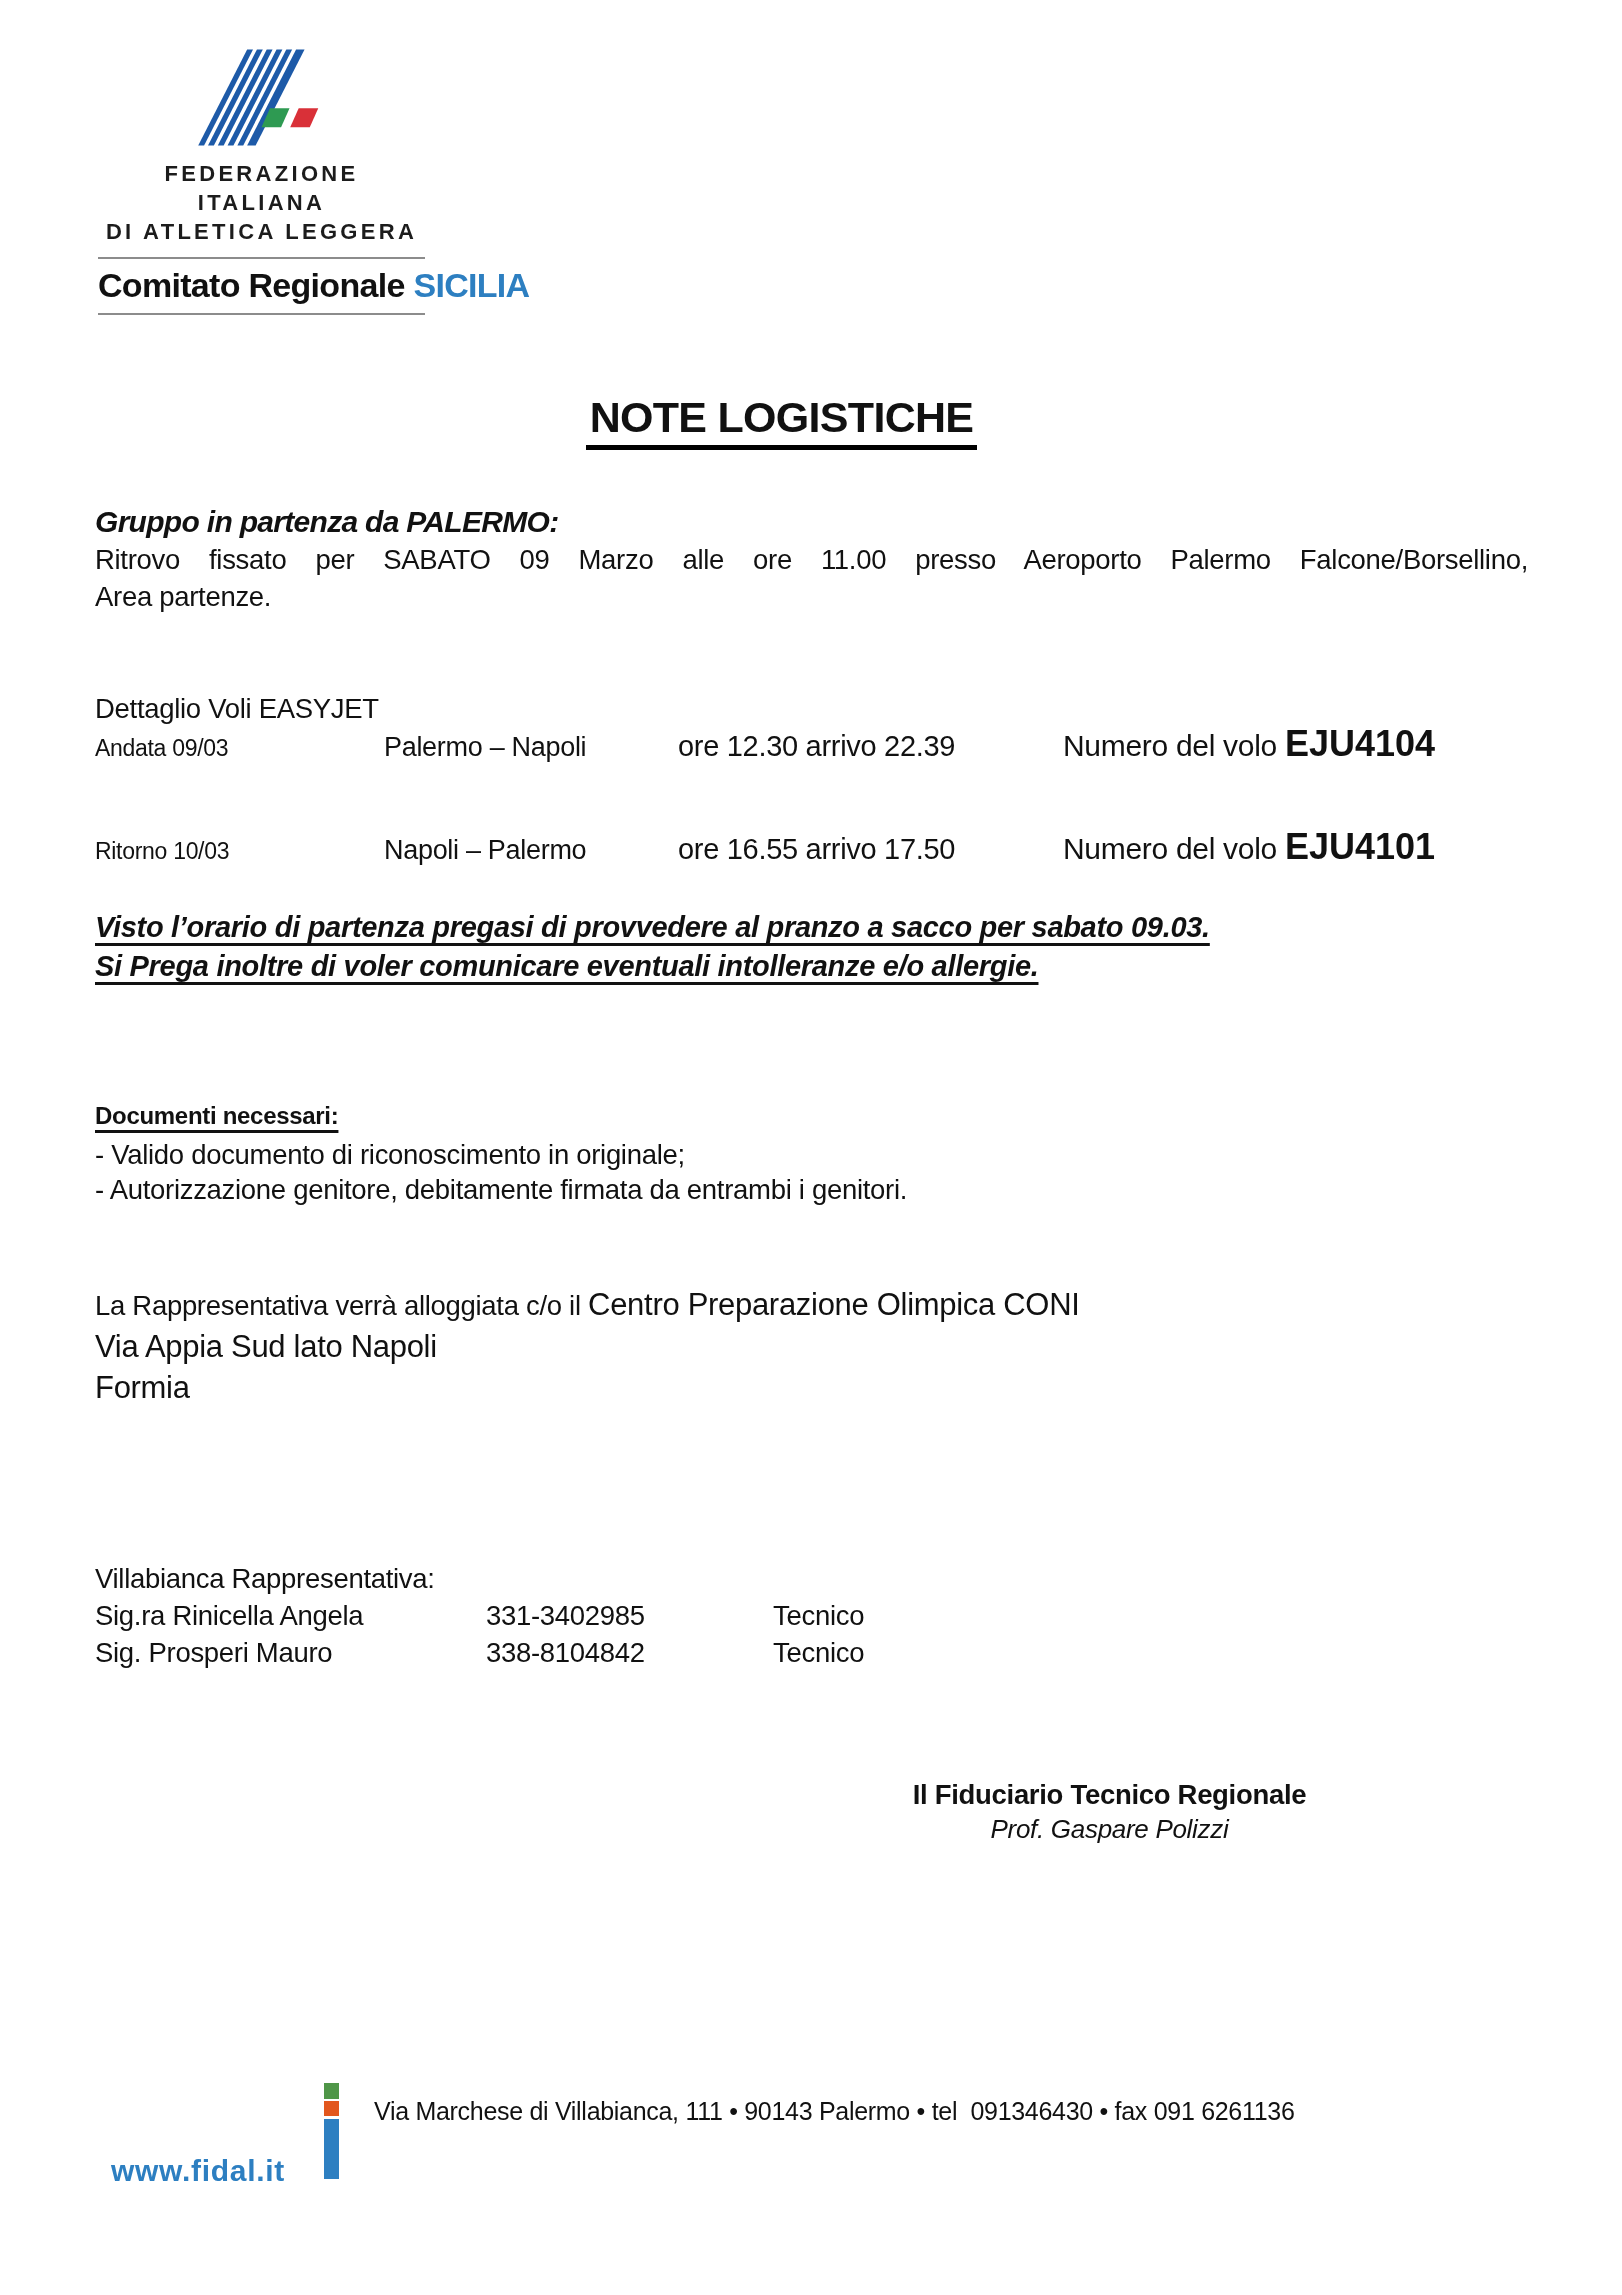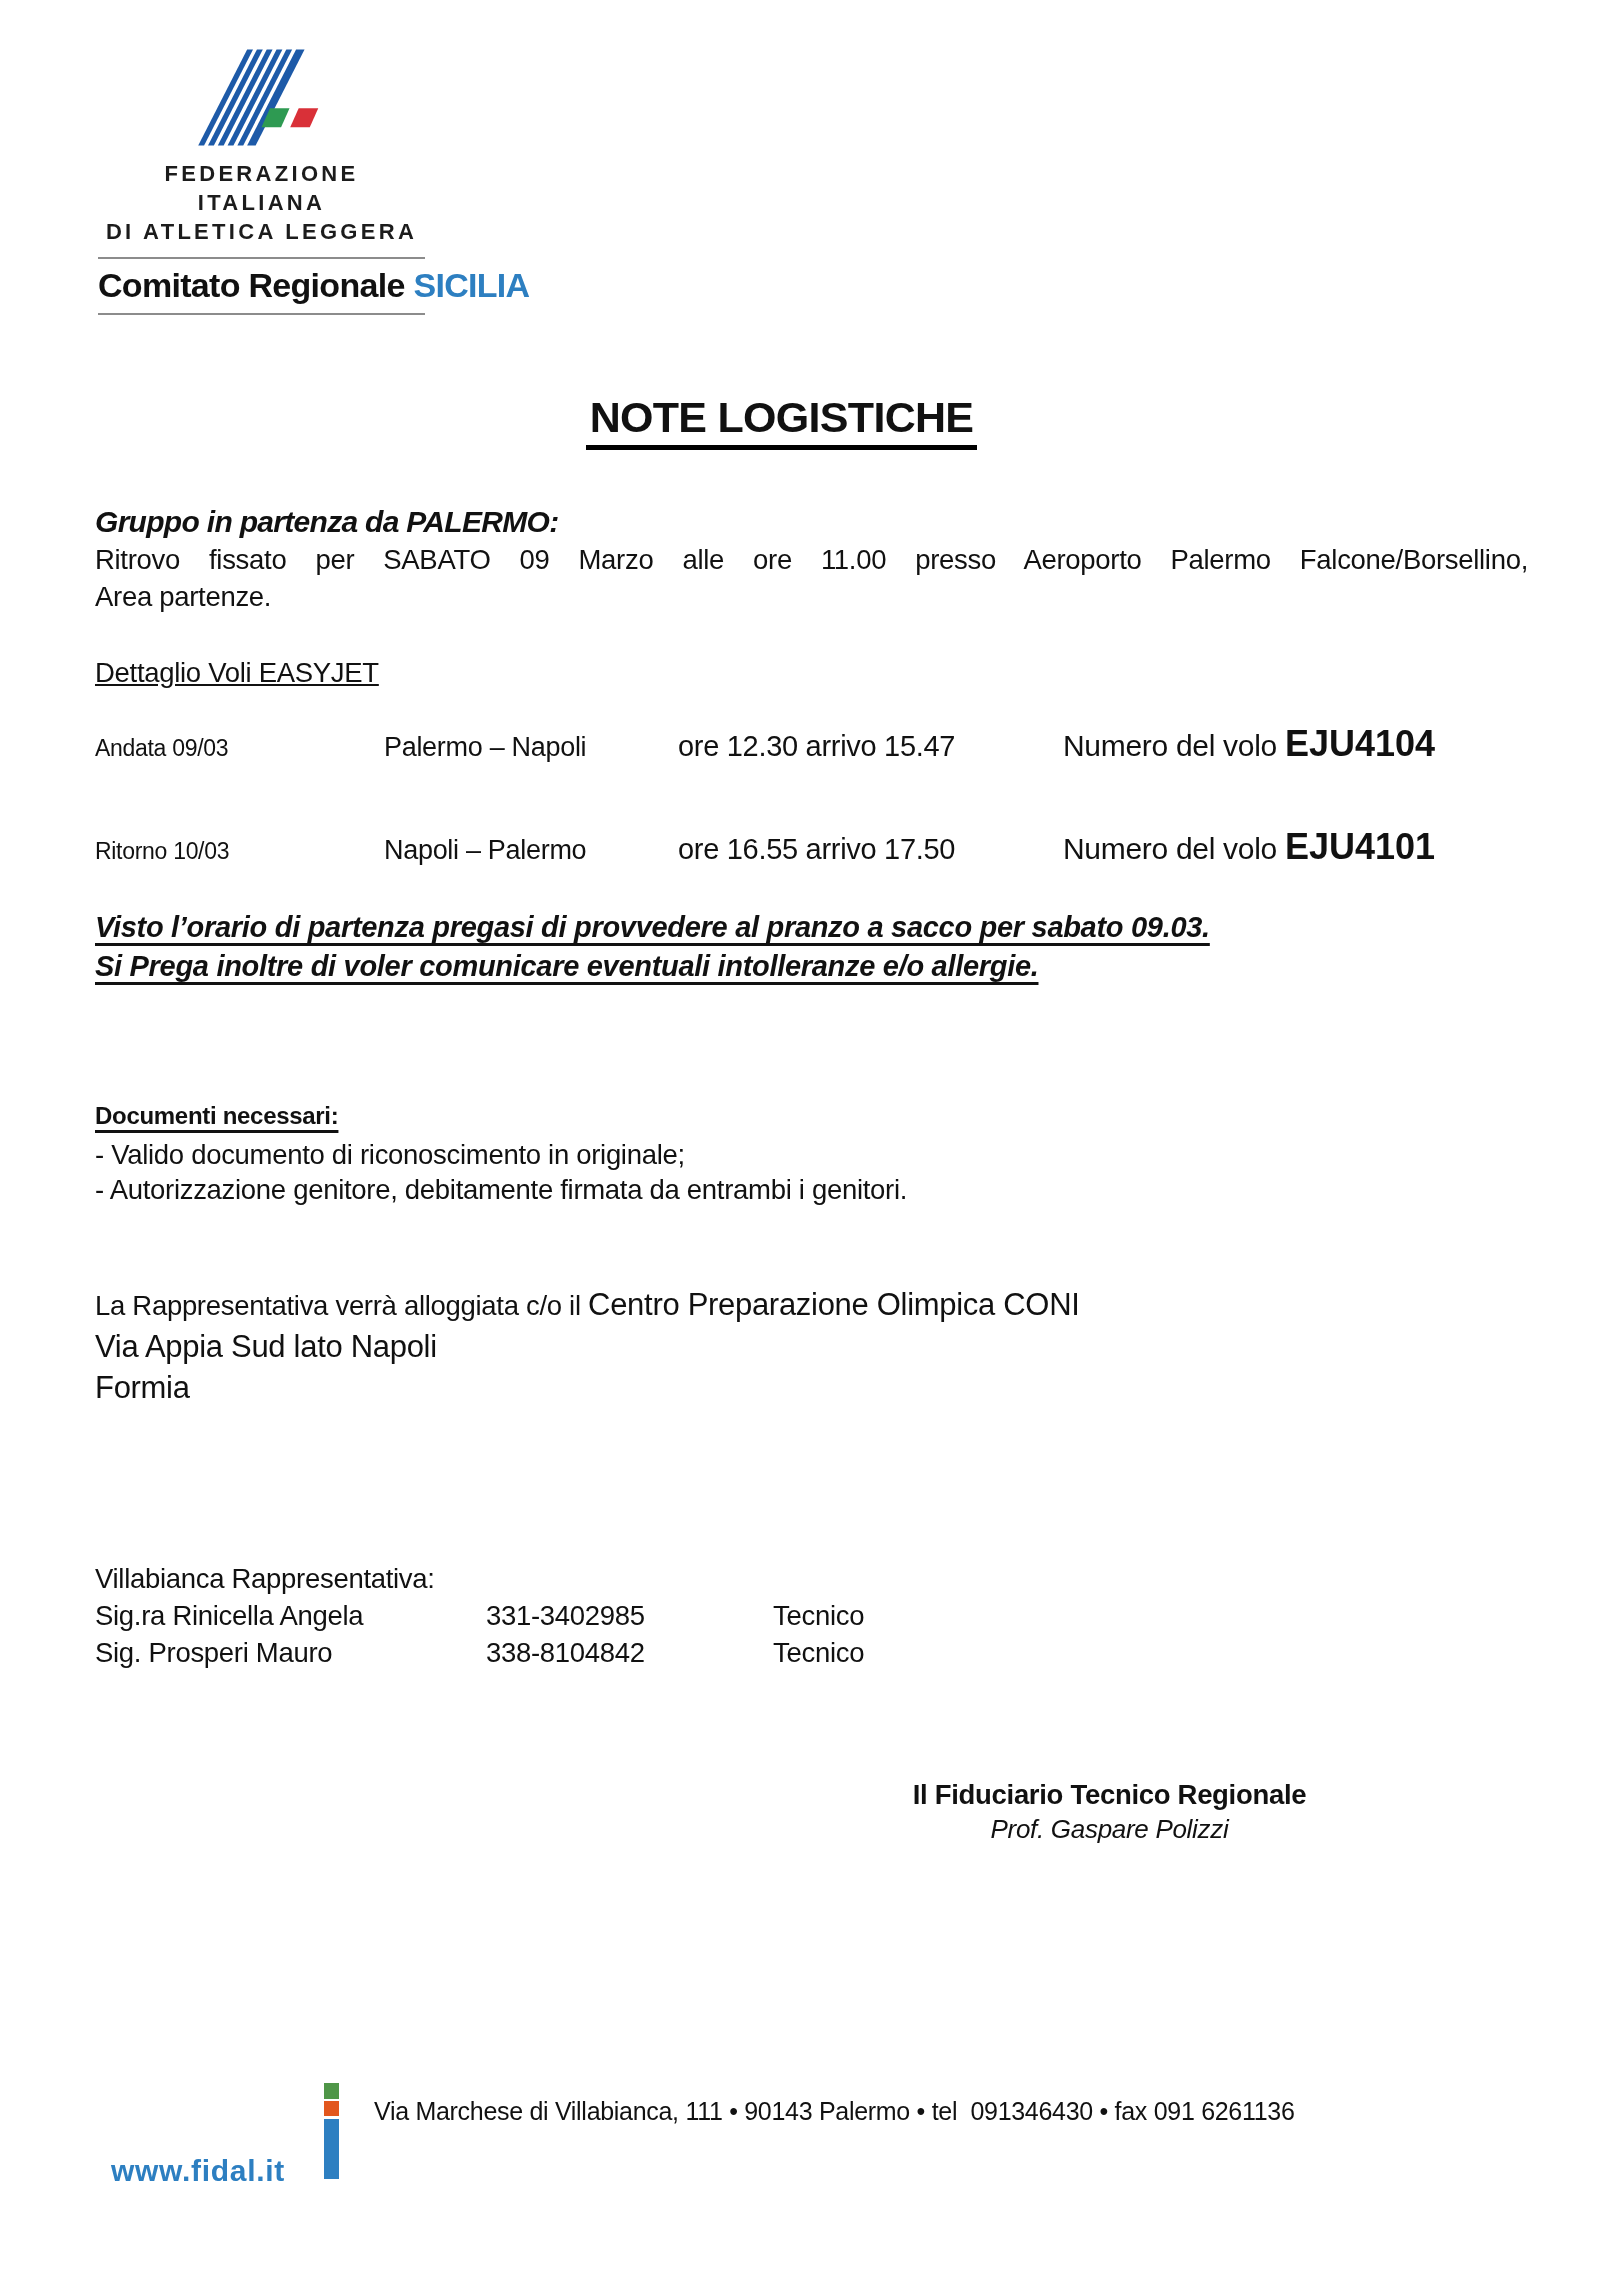--- a/index.html
+++ b/index.html
@@ -39,21 +39,21 @@
     display:inline-block;font-size:43px;font-weight:bold;letter-spacing:-0.7px;line-height:48px;
     border-bottom:5.2px solid #000;padding:0 3.9px 3.9px 3.9px;
   }
 
   
   .h-bold-italic{font-size:30px;font-weight:bold;font-style:italic;line-height:38px;letter-spacing:-0.7px;}
   .body-line{font-size:27.5px;line-height:37px;letter-spacing:-0.3px;}
   .just{text-align:justify;text-align-last:justify;}
 
   .sec-gruppo{top:503px;}
-  .sec-dettaglio{top:654px;text-decoration:underline;}
+  .sec-dettaglio{top:690px;}
 
   .flight-row{position:absolute;left:95px;width:1433px;display:flex;align-items:baseline;}
   .flight-row.r1{top:723px;}
   .flight-row.r2{top:826px;}
   .fcol-leg{width:289px;font-size:23px;letter-spacing:-0.3px;}
   .fcol-route{width:294px;font-size:27px;letter-spacing:-0.3px;}
   .fcol-times{width:385px;font-size:29px;letter-spacing:-0.3px;}
   .fcol-num{flex:1;font-size:30px;letter-spacing:-0.3px;white-space:nowrap;}
   .flight-number{font-size:36px;font-weight:bold;letter-spacing:0;}
 
@@ -137,21 +137,21 @@
     <div class="body-line">Area partenze.</div>
   </div>
 
   <div class="sec sec-dettaglio">
     <div class="body-line">Dettaglio Voli EASYJET</div>
   </div>
 
   <div class="flight-row r1">
     <div class="fcol-leg">Andata 09/03</div>
     <div class="fcol-route">Palermo – Napoli</div>
-    <div class="fcol-times">ore 12.30 arrivo 15.47</div>
+    <div class="fcol-times">ore 12.30 arrivo 22.39</div>
     <div class="fcol-num"><span>Numero del volo </span><span class="flight-number">EJU4104</span></div>
   </div>
 
   <div class="flight-row r2">
     <div class="fcol-leg">Ritorno 10/03</div>
     <div class="fcol-route">Napoli – Palermo</div>
     <div class="fcol-times">ore 16.55 arrivo 17.50</div>
     <div class="fcol-num"><span>Numero del volo </span><span class="flight-number">EJU4101</span></div>
   </div>
 

